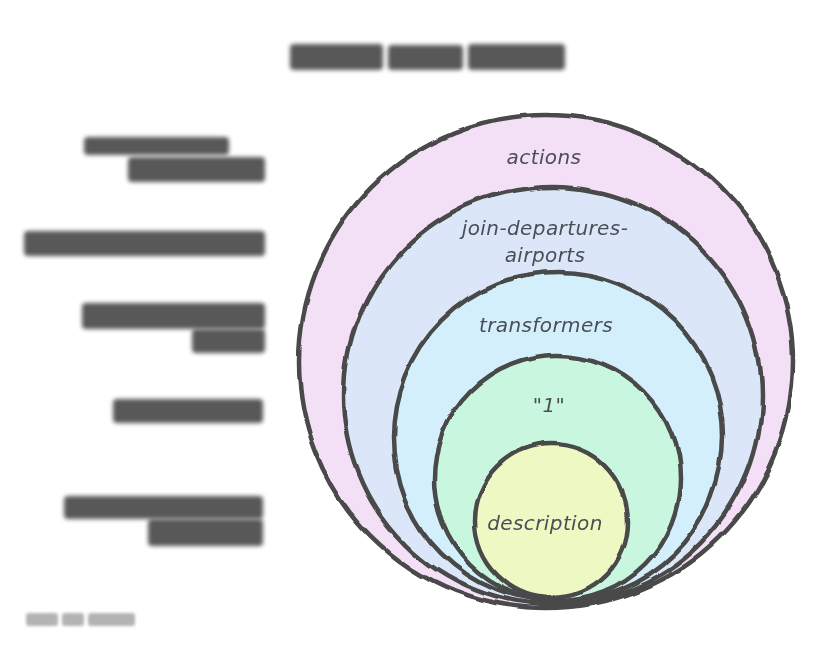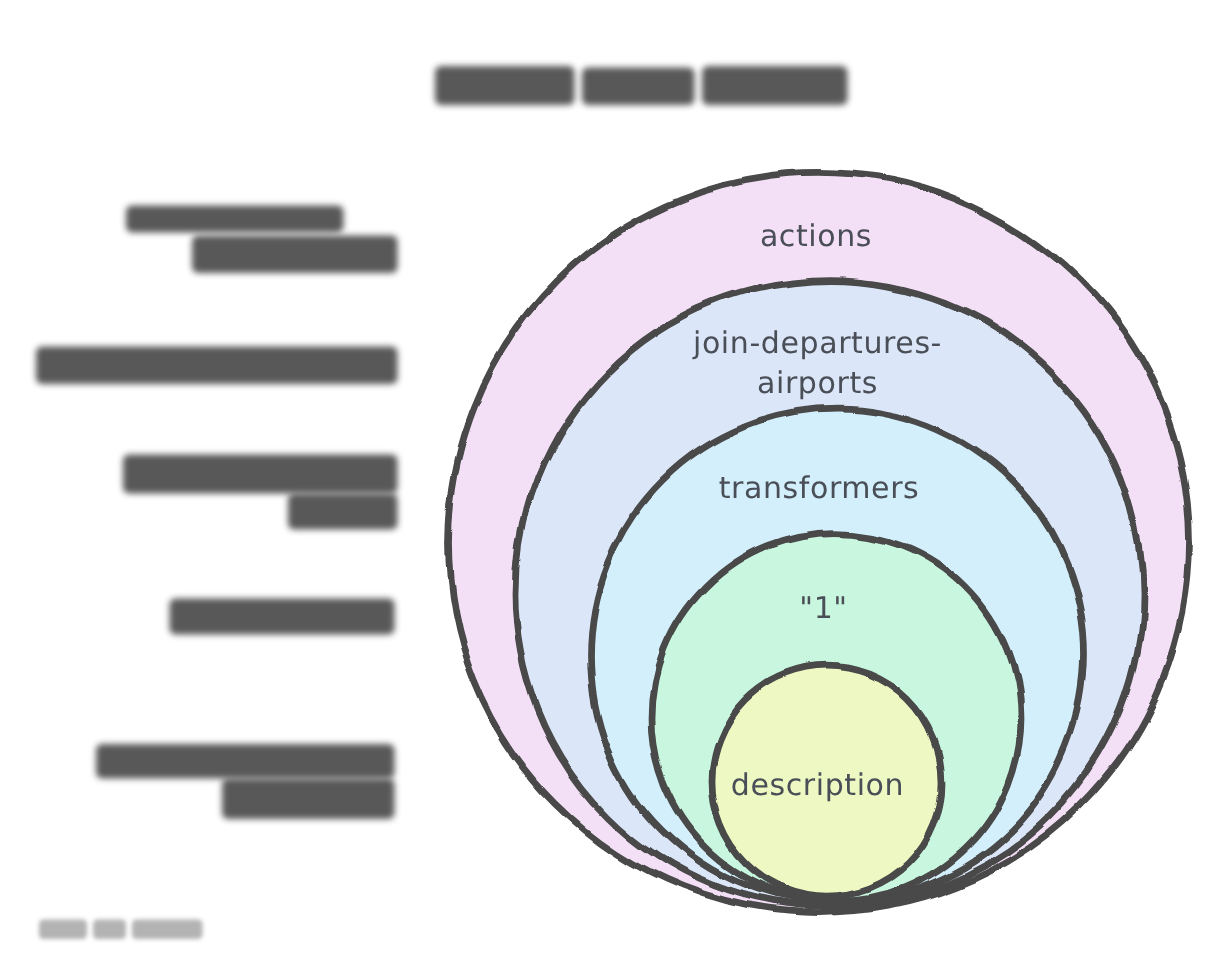--- a/index.html
+++ b/index.html
@@ -7,20 +7,21 @@
     padding: 0;
     background: #ffffff;
     font-family: "DejaVu Sans", sans-serif;
   }
   .stage {
     position: relative;
     width: 816px;
     height: 649px;
     background: #ffffff;
     overflow: hidden;
+    font-style: italic;
   }
   .redacted-bar {
     position: absolute;
     border-radius: 4px;
     filter: blur(2.2px);
     opacity: 0.92;
   }
   .watermark-bar {
     position: absolute;
     border-radius: 3px;

